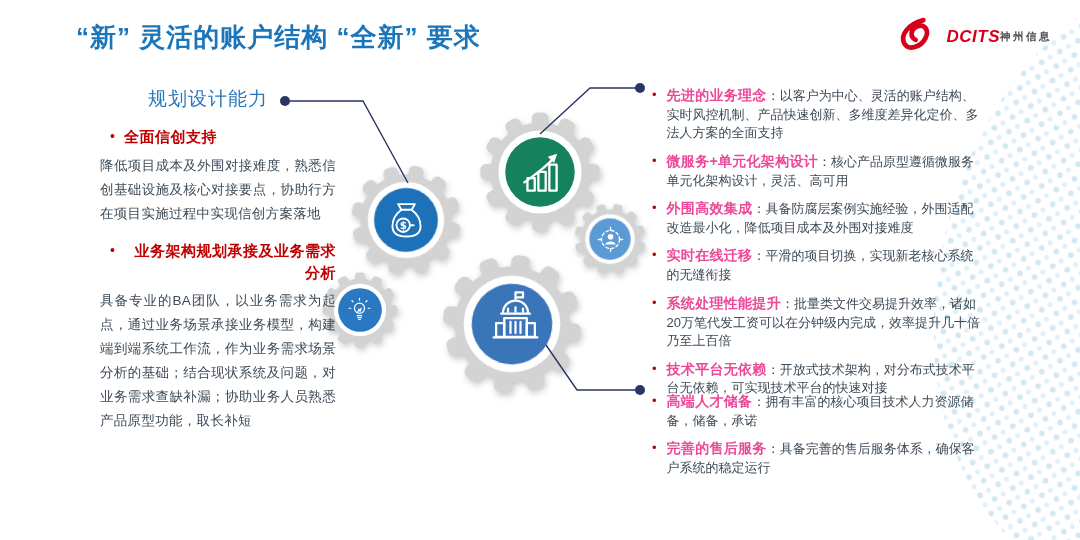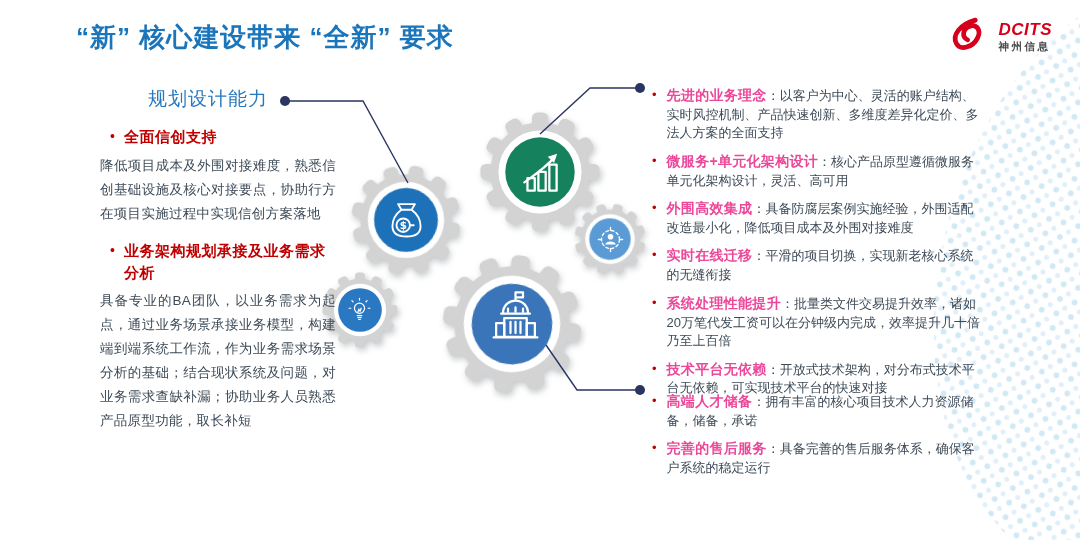--- a/index.html
+++ b/index.html
@@ -9,30 +9,30 @@
   
   .halftone{position:absolute;right:-300px;top:-30px;width:440px;height:620px;border-radius:50%;
     background-image:radial-gradient(#cfe7f5 2.6px,transparent 3.3px),radial-gradient(#e0effa 2.2px,transparent 2.9px);
     background-size:15px 15px,15px 15px;background-position:0 0,7px 8px;
     transform:rotate(14deg);opacity:.95;z-index:0;}
 
   .title{position:absolute;left:76px;top:20px;font-size:26px;font-weight:bold;color:#1b75bb;letter-spacing:1px;z-index:2;}
 
   .logo{position:absolute;right:28px;top:16px;display:flex;align-items:center;gap:7px;z-index:2;}
   .logo-swirl{width:44px;height:40px;}
-  .logo-text{display:flex;flex-direction:column;line-height:1;}
+  .logo-text{display:flex;flex-direction:row;line-height:1;}
   .logo-brand{color:#d6001c;font-weight:bold;font-style:italic;font-size:17px;letter-spacing:.5px;}
   .logo-name{color:#4a4a4a;font-size:10.5px;letter-spacing:2.5px;margin-top:3px;font-weight:bold;}
 
   
   .col-left{position:absolute;left:100px;top:86px;width:236px;z-index:2;}
   .h-left{font-size:19px;font-weight:normal;color:#2878bd;margin:0 0 0 48px;letter-spacing:1px;}
   .lbullet{display:flex;gap:9px;margin:14px 0 0 10px;}
   .lbullet .dot{color:#c00000;font-size:14px;line-height:1.45;}
-  .lbullet .lab{color:#c00000;font-weight:bold;font-size:15px;line-height:1.45;letter-spacing:.5px;}
+  .lbullet .lab{color:#c00000;font-weight:bold;font-size:15px;line-height:1.45;letter-spacing:.5px;text-align:right;}
   .lpara{margin:6px 0 0 0;font-size:13.5px;color:#3d4a57;line-height:1.78;text-align:justify;letter-spacing:.3px;}
 
   
   .col-rt{position:absolute;left:638px;top:73px;width:346px;z-index:2;}
   .col-rb{position:absolute;left:638px;top:379px;width:346px;z-index:2;}
   .h-right{font-size:19px;font-weight:bold;color:#1f3a78;margin:0 0 0 17px;letter-spacing:1px;}
   .rlist{margin-top:13px;display:flex;flex-direction:column;gap:9px;}
   .rbullet{display:flex;gap:10px;margin-left:14px;}
   .rbullet .dot{color:#c00000;font-size:13px;line-height:1.4;}
   .rbullet p{margin:0;font-size:13px;line-height:1.42;color:#3d4a57;}
@@ -45,21 +45,21 @@
 
   .connectors{position:absolute;left:0;top:0;width:1080px;height:540px;z-index:3;pointer-events:none;}
 </style>
 </head>
 <body>
 
 <div class="slide">
 
   <div class="halftone"></div>
 
-  <div class="title">“新” 核心建设带来 “全新” 要求</div>
+  <div class="title">“新” 灵活的账户结构 “全新” 要求</div>
 
   <div class="logo">
     <svg class="logo-swirl" viewBox="0 0 48 44">
       <g transform="rotate(-22 24 22)" fill="none" stroke="#d6001c" stroke-linecap="round">
         <path d="M36 8 C18 6 6 14 7 24 C8 33 22 35 31 27 C38 21 36 12 27 12 C19 12 15 20 20 25" stroke-width="5.2"></path>
       </g>
     </svg>
     <div class="logo-text">
       <span class="logo-brand">DCITS</span>
       <span class="logo-name">神州信息</span>

